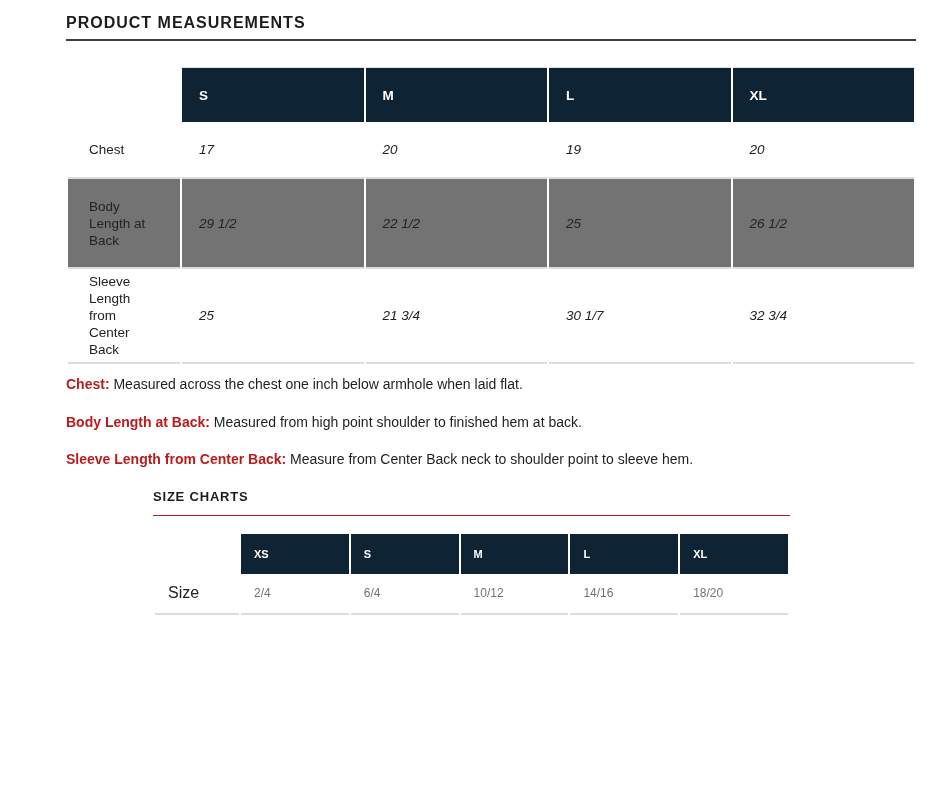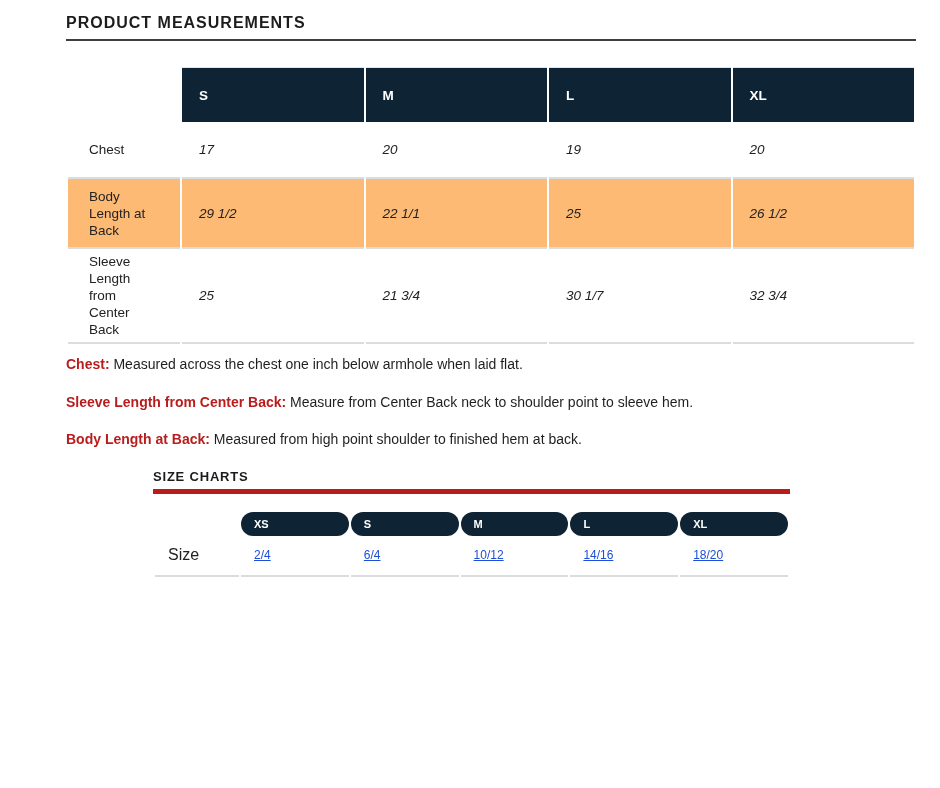--- a/index.html
+++ b/index.html
@@ -54,22 +54,22 @@
   table.m-table tbody th.row-label {
     font-weight: normal;
     padding-left: 21px;
     padding-right: 33px;
     line-height: 17px;
     color: #222222;
   }
   table.m-table tbody td { padding-left: 17px; color: #222222; font-style: italic; }
   tr.row-0 > th, tr.row-0 > td { height: 55px; }
   tr.row-1 > th, tr.row-1 > td {
-    height: 70px;
-    background: #fdba74;
+    height: 90px;
+    background: #737373;
     border-top: 2px solid #dcdcdc;
   }
   tr.row-2 > th, tr.row-2 > td {
     height: 97px;
     border-top: 2px solid #dcdcdc;
     border-bottom: 2px solid #dcdcdc;
   }
 
   
   .footnotes { margin: 12px 24px 0 66px; }
@@ -82,49 +82,48 @@
   .footnotes strong { font-weight: bold; color: #b91c1c; }
 
   
   .size-charts-section { margin: 20px 0 0 153px; width: 637px; }
   .size-charts-title {
     margin: 0;
     font-size: 13px;
     font-weight: bold;
     letter-spacing: 0.8px;
     color: #1c1c1c;
-    padding-bottom: 5px;
-    border-bottom: 5px solid #b91c1c;
+    padding-bottom: 11px;
+    border-bottom: 1px solid #b91c1c;
   }
   table.s-table {
     width: 100%;
     margin-top: 18px;
     border-collapse: separate;
     border-spacing: 2px 0;
     table-layout: fixed;
   }
   table.s-table th, table.s-table td {
     text-align: left;
     vertical-align: middle;
   }
   table.s-table thead th.size-col {
     background: #0e2435;
     color: #ffffff;
     font-weight: bold;
     font-size: 11px;
-    height: 24px;
+    height: 40px;
     padding-left: 13px;
-    border-radius: 18px;
   }
   table.s-table tbody th.row-label {
     font-weight: normal;
     font-size: 16px;
     padding-left: 13px;
   }
-  table.s-table tbody td { font-size: 12px; padding-left: 13px; color: #1d4ed8; text-decoration: underline; }
+  table.s-table tbody td { font-size: 12px; padding-left: 13px; color: #737373; }
   table.s-table tbody th, table.s-table tbody td {
     height: 41px;
     border-bottom: 2px solid #dcdcdc;
   }
 </style>
 </head>
 <body>
 
 <div class="page">
 
@@ -152,39 +151,39 @@
         <tr class="row-0">
           <th class="row-label">Chest</th>
           <td>17</td>
           <td>20</td>
           <td>19</td>
           <td>20</td>
         </tr>
         <tr class="row-1">
           <th class="row-label">Body Length at Back</th>
           <td>29 1/2</td>
-          <td>22 1/1</td>
+          <td>22 1/2</td>
           <td>25</td>
           <td>26 1/2</td>
         </tr>
         <tr class="row-2">
           <th class="row-label">Sleeve Length from Center Back</th>
           <td>25</td>
           <td>21 3/4</td>
           <td>30 1/7</td>
           <td>32 3/4</td>
         </tr>
       </tbody>
     </table>
   </section>
 
   <div class="footnotes">
     <p><strong>Chest:</strong> <span>Measured across the chest one inch below armhole when laid flat.</span></p>
+    <p><strong>Body Length at Back:</strong> <span>Measured from high point shoulder to finished hem at back.</span></p>
     <p><strong>Sleeve Length from Center Back:</strong> <span>Measure from Center Back neck to shoulder point to sleeve hem.</span></p>
-    <p><strong>Body Length at Back:</strong> <span>Measured from high point shoulder to finished hem at back.</span></p>
   </div>
 
   <section class="size-charts-section">
     <h3 class="size-charts-title">SIZE CHARTS</h3>
 
     <table class="s-table">
       <colgroup>
         <col style="width:84px">
         <col>
           <col>

